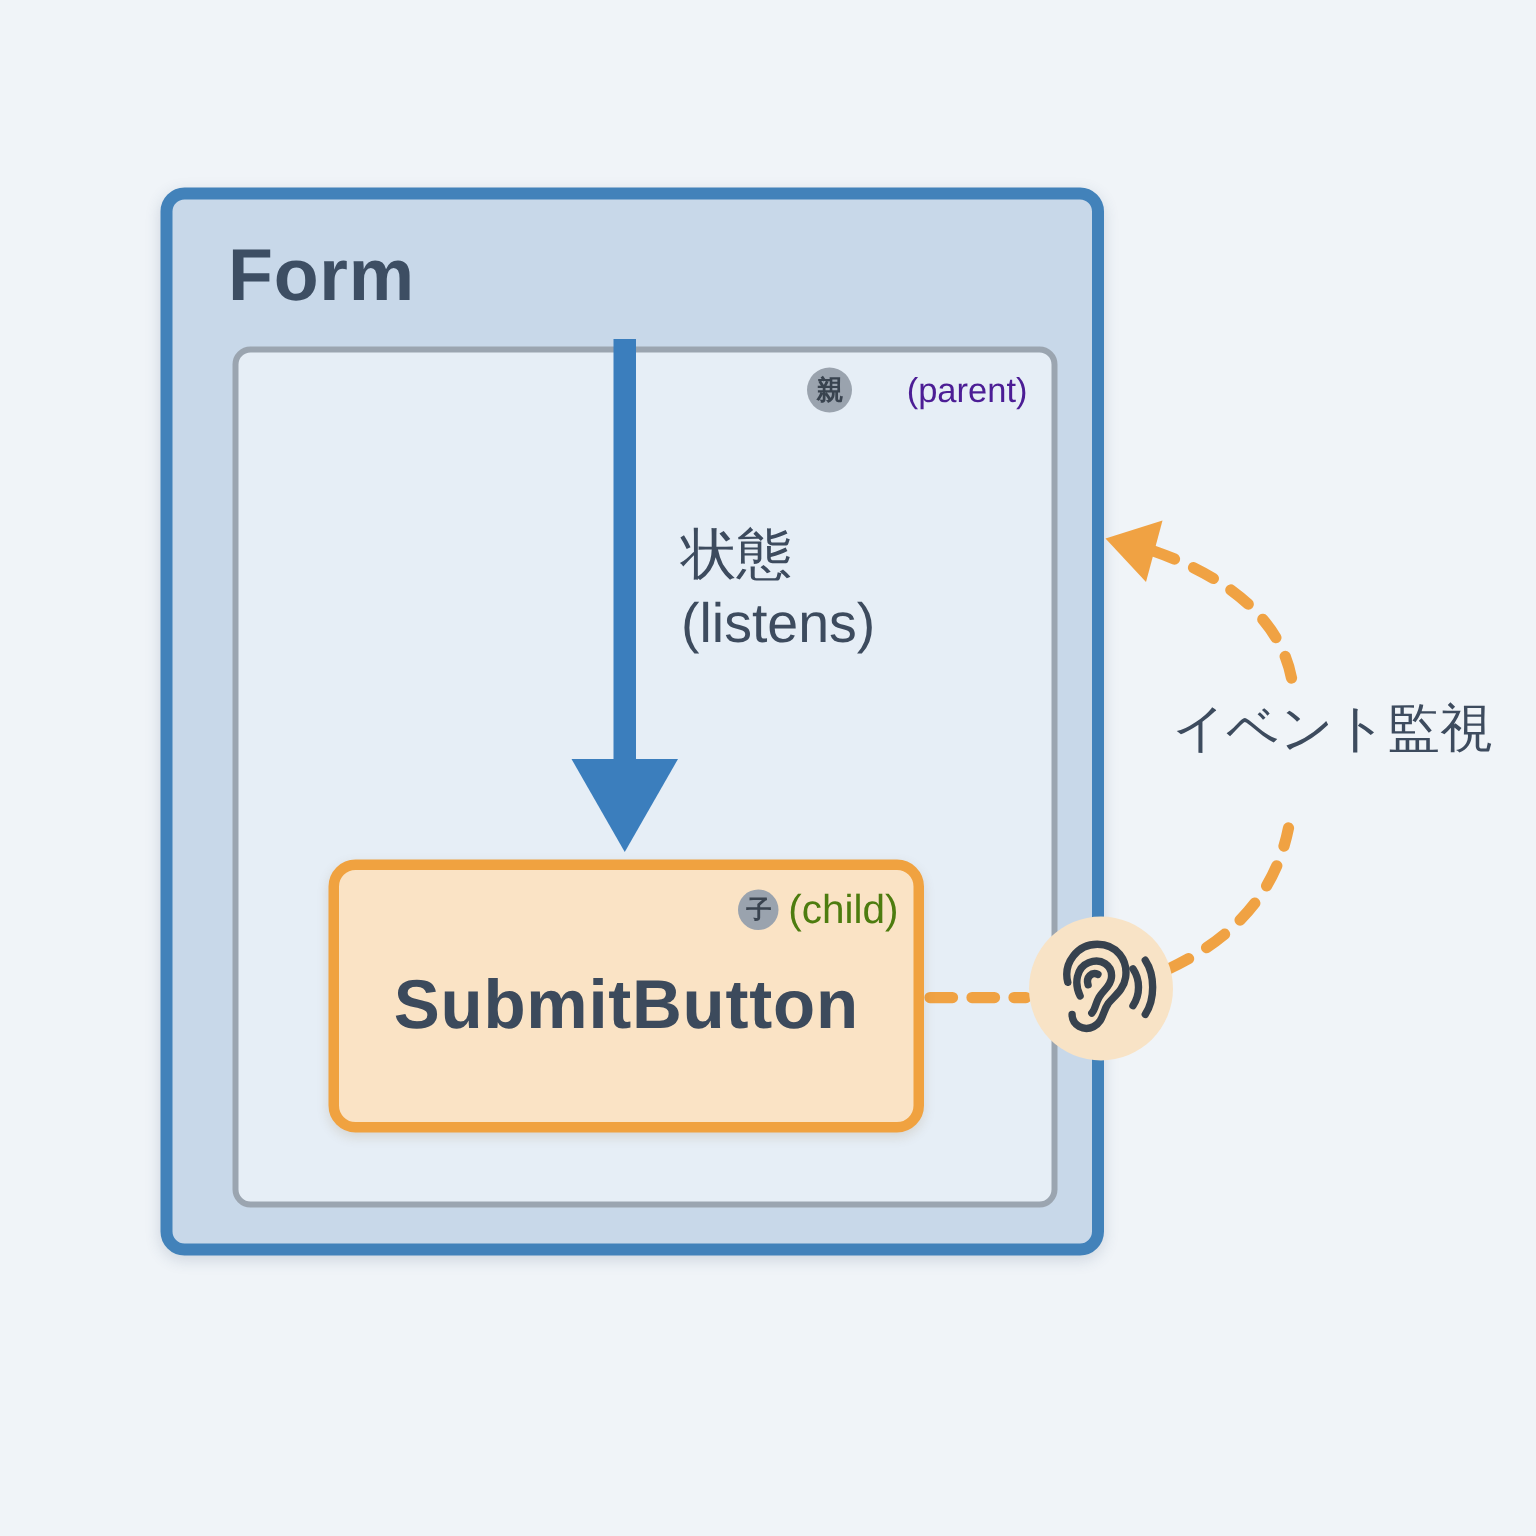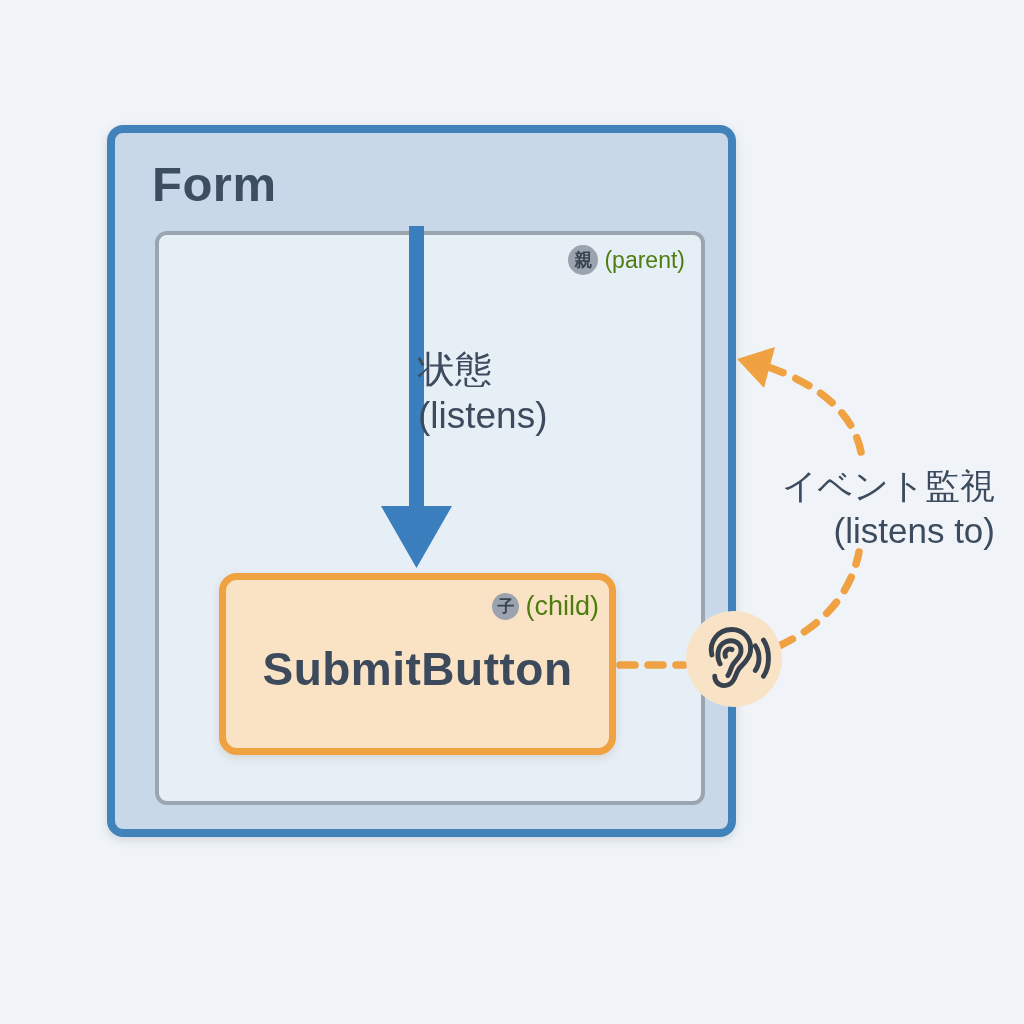--- a/index.html
+++ b/index.html
@@ -58,28 +58,28 @@
     display: flex;
     align-items: center;
     justify-content: center;
     border-radius: 50%;
     background: #9AA3AE;
     color: #39434F;
     font-weight: 600;
   }
   .badge-parent { right: 16px; top: 10px; }
   .badge-parent .badge-circle { width: 30px; height: 30px; font-size: 18px; }
-  .badge-parent .badge-text { font-size: 23px; color: #4d7c0f; }
+  .badge-parent .badge-text { font-size: 23px; color: #4c1d95; margin-left: 30px; }
   .badge-child { right: 10px; top: 11px; }
   .badge-child .badge-circle { width: 27px; height: 27px; font-size: 17px; }
   .badge-child .badge-text { font-size: 27px; color: #4d7c0f; }
   
   .status-label {
     position: absolute;
-    left: 418px; top: 347px;
+    left: 454px; top: 347px;
     font-size: 37px;
     line-height: 46px;
     font-weight: 500;
     color: #3D4B5E;
     z-index: 3;
   }
   
   .submit-box {
     position: absolute;
     left: 219px; top: 573px;
@@ -190,16 +190,15 @@
         <path d="M39.5 47 C 37.5 41 42.5 36 47.5 38.5"></path>
 
         <path d="M76 34 C 82 43 82 55 76 64"></path>
         <path d="M86 27 C 94 39 94 59 86 71"></path>
       </g>
     </svg>
   </div>
 
   <div class="listens-label">
     <div>イベント監視</div>
-    <div>(listens to)</div>
   </div>
 
 </div>
 
 </body></html>

